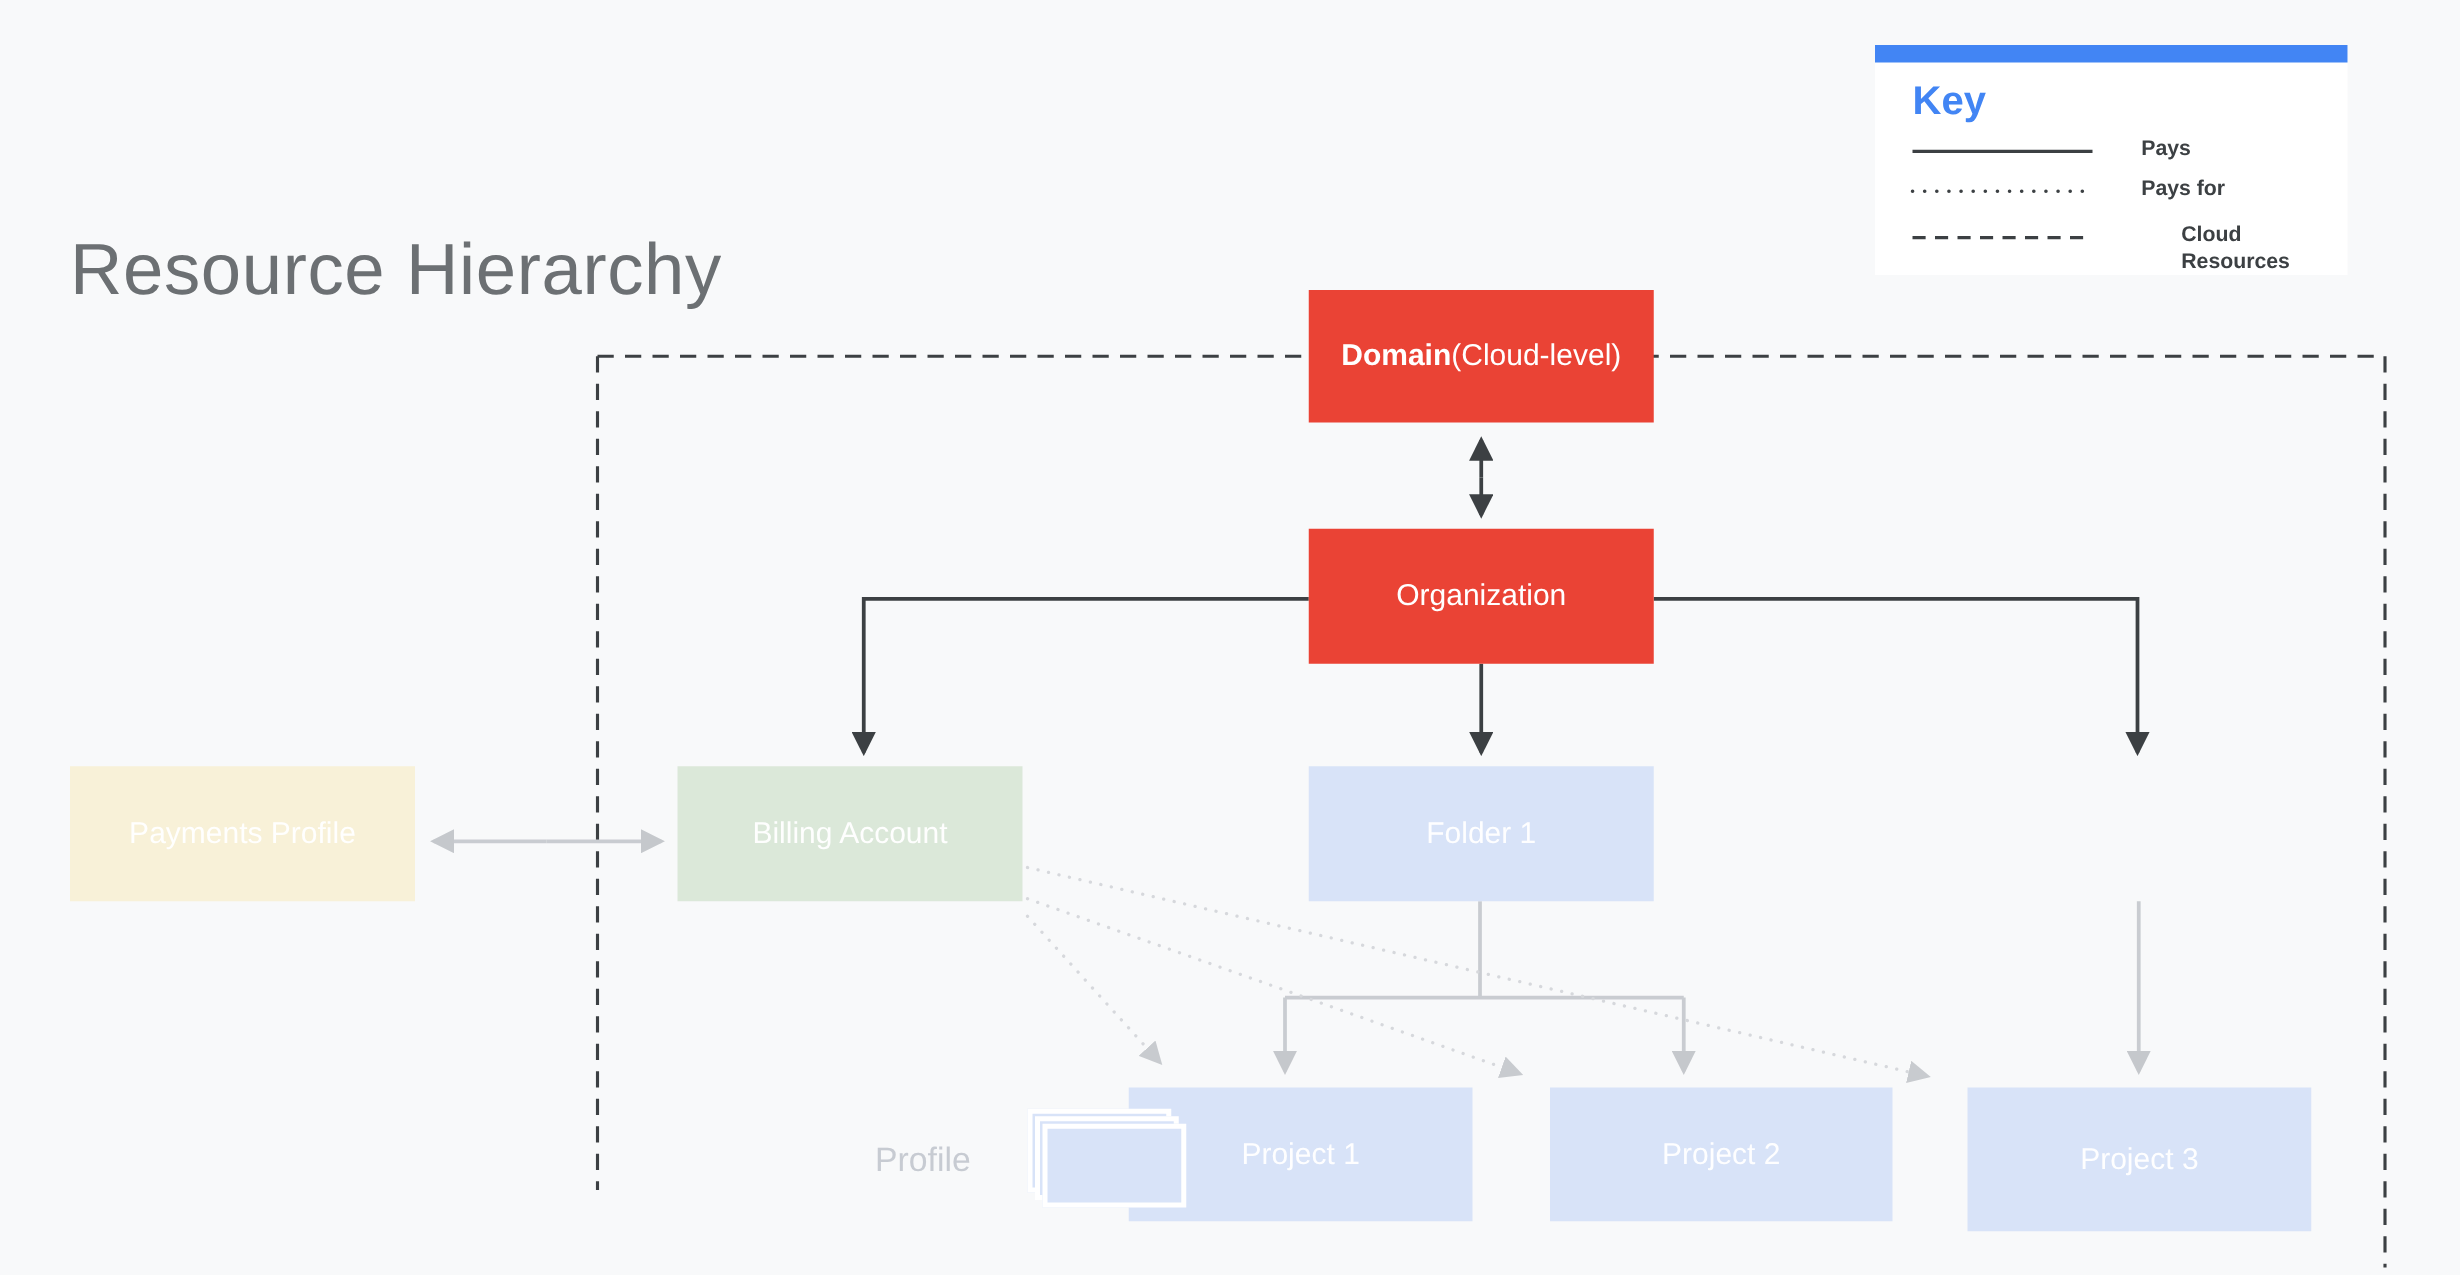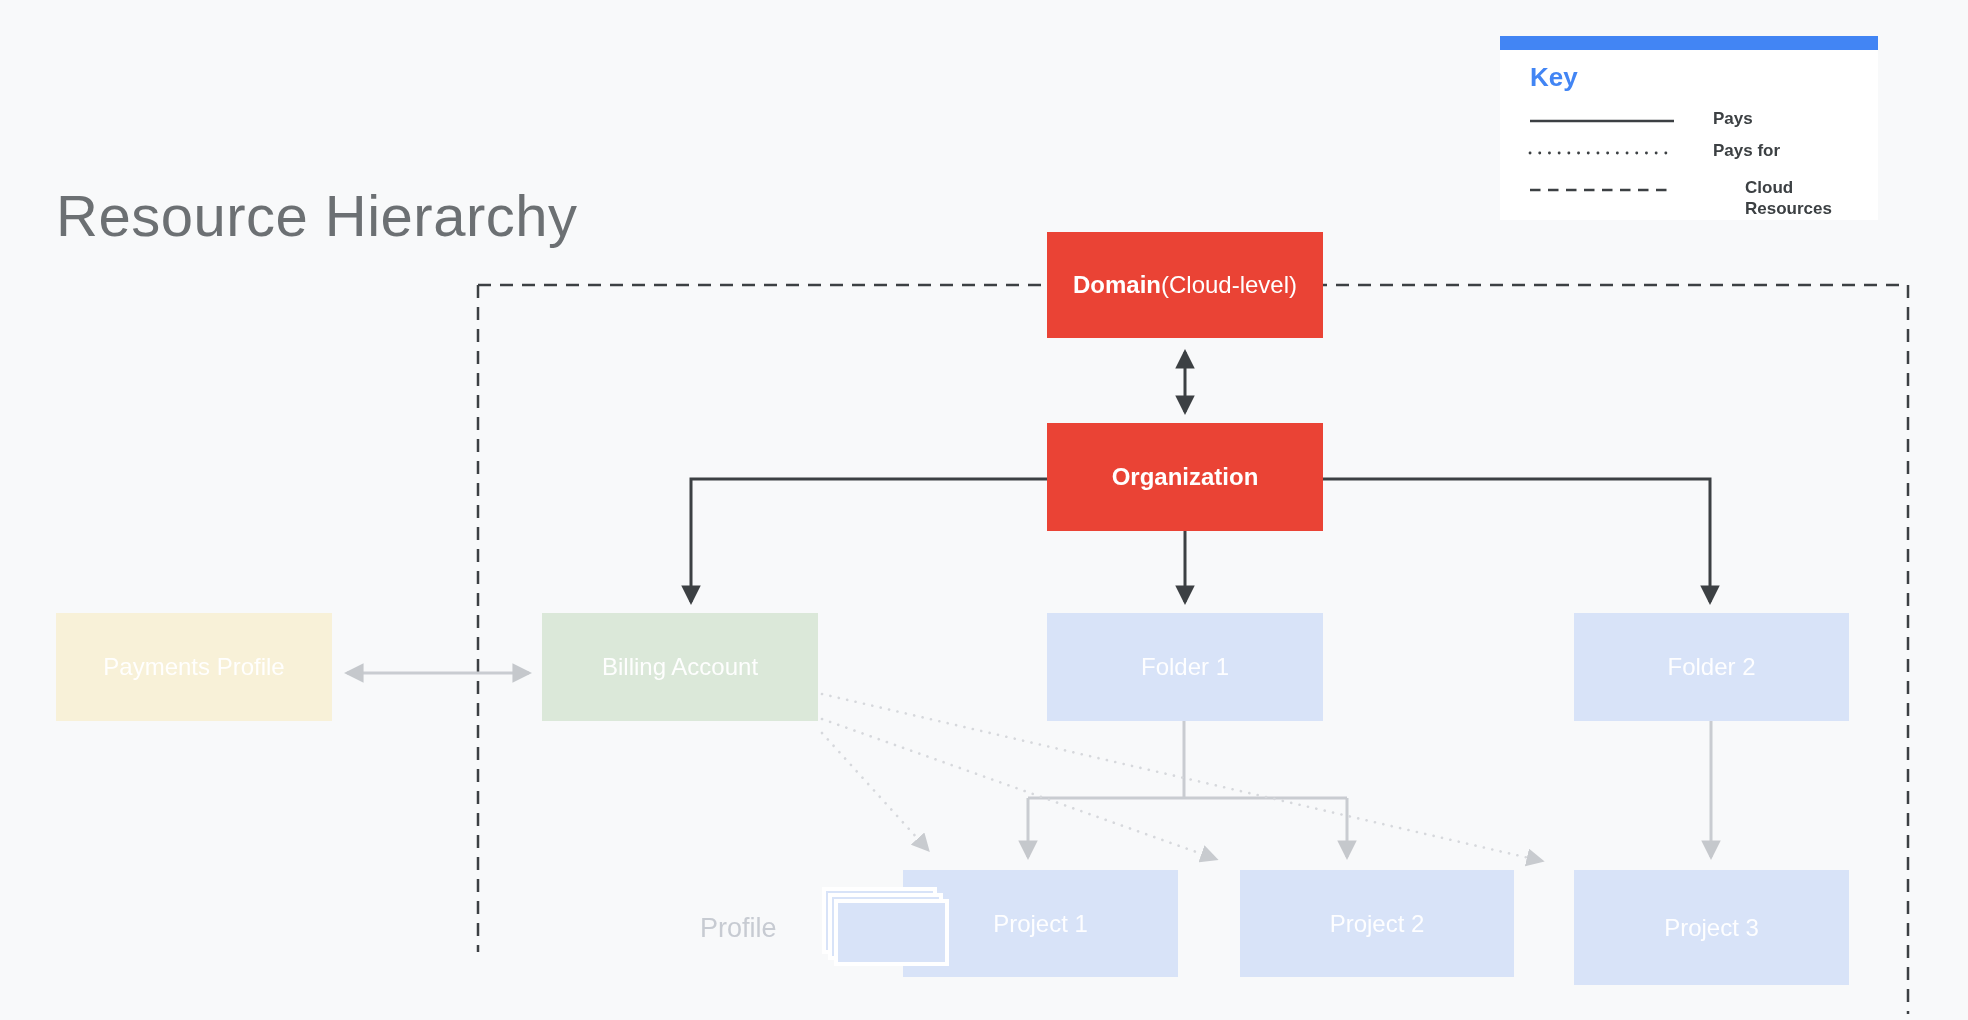--- a/index.html
+++ b/index.html
@@ -18,21 +18,21 @@
   .node{
     position:absolute;display:flex;align-items:center;justify-content:center;
     font-size:24px;text-align:center;z-index:2;box-sizing:border-box;white-space:nowrap;
   }
   .node.red{background:#EA4335;color:#FFFFFF;}
   .node.blue{background:#D8E3F8;color:rgba(255,255,255,0.96);}
   .node.green{background:#DBE8D9;color:rgba(255,255,255,0.96);}
   .node.cream{background:#F8F1D8;color:rgba(255,255,255,0.96);}
   #node-domain{left:1047px;top:232px;width:276px;height:106px;}
   #node-domain .b{font-weight:bold;}
-  #node-organization{left:1047px;top:423px;width:276px;height:108px;font-weight:bold;}
+  #node-organization{left:1047px;top:423px;width:276px;height:108px;font-weight:normal;}
   #node-payments{left:56px;top:613px;width:276px;height:108px;}
   #node-billing{left:542px;top:613px;width:276px;height:108px;}
   #node-folder1{left:1047px;top:613px;width:276px;height:108px;}
   #node-folder2{left:1574px;top:613px;width:275px;height:108px;}
   #node-project1{left:903px;top:870px;width:275px;height:107px;}
   #node-project2{left:1240px;top:870px;width:274px;height:107px;}
   #node-project3{left:1574px;top:870px;width:275px;height:115px;}
   
   #labels-caption{
     position:absolute;left:700px;top:913px;width:95px;font-size:27px;color:#C7CBD2;
@@ -45,21 +45,21 @@
   #card-back{left:822px;top:887px;}
   #card-mid{left:828px;top:893px;}
   #card-front{left:834px;top:899px;}
   
   #key-box{
     position:absolute;left:1500px;top:36px;width:378px;height:184px;
     background:#FFFFFF;z-index:4;
   }
   #key-accent-bar{position:absolute;left:0;top:0;width:378px;height:14px;background:#4285F4;}
   #key-title{
-    position:absolute;left:30px;top:26px;font-size:26px;font-weight:bold;color:#4285F4;
+    position:absolute;left:30px;top:26px;font-size:32px;font-weight:bold;color:#4285F4;
   }
   .key-sample{position:absolute;left:28px;width:150px;height:8px;}
   #key-sample-solid{top:81px;}
   #key-sample-dotted{top:113px;}
   #key-sample-dashed{top:150px;}
   .key-label{
     position:absolute;left:213px;font-size:17px;font-weight:bold;color:#3C4043;
     line-height:21px;width:130px;
   }
   #key-label-owns{top:72px;}
@@ -117,21 +117,20 @@
   <div id="page-title">Resource Hierarchy</div>
 
   <div class="node red" id="node-domain">
     <span class="b">Domain</span>
       <span> (Cloud-level)</span>
   </div>
   <div class="node red" id="node-organization">Organization</div>
   <div class="node cream" id="node-payments">Payments Profile</div>
   <div class="node green" id="node-billing">Billing Account</div>
   <div class="node blue" id="node-folder1">Folder 1</div>
-  <div class="node blue" id="node-folder2">Folder 2</div>
   <div class="node blue" id="node-project1">Project 1</div>
   <div class="node blue" id="node-project2">Project 2</div>
   <div class="node blue" id="node-project3">Project 3</div>
 
   <div id="labels-caption">Profile</div>
   <div class="label-card" id="card-back"></div>
   <div class="label-card" id="card-mid"></div>
   <div class="label-card" id="card-front"></div>
 
   <div id="key-box">

